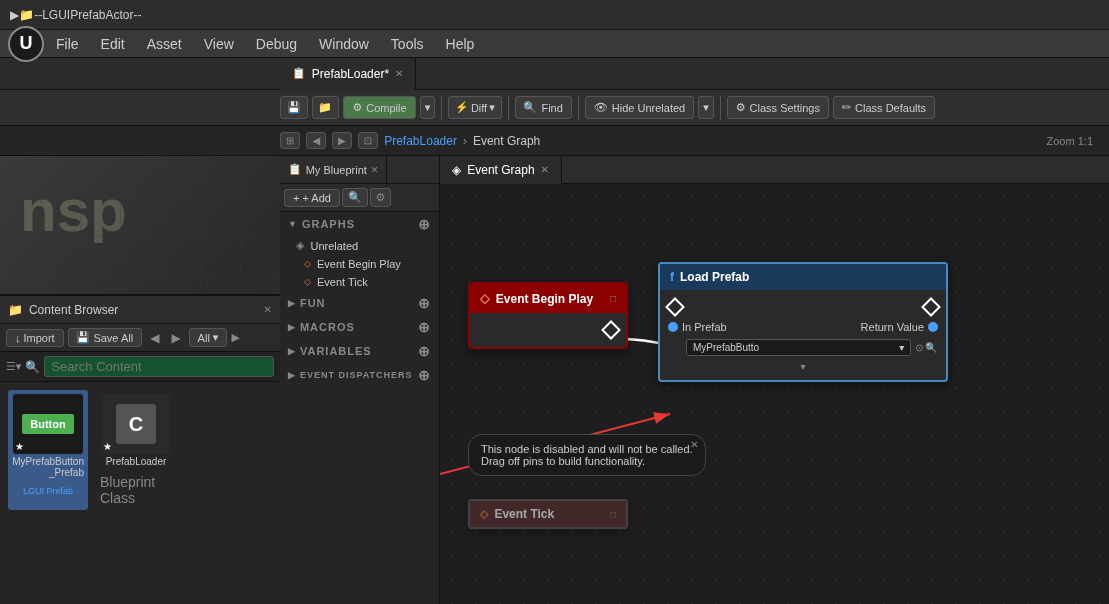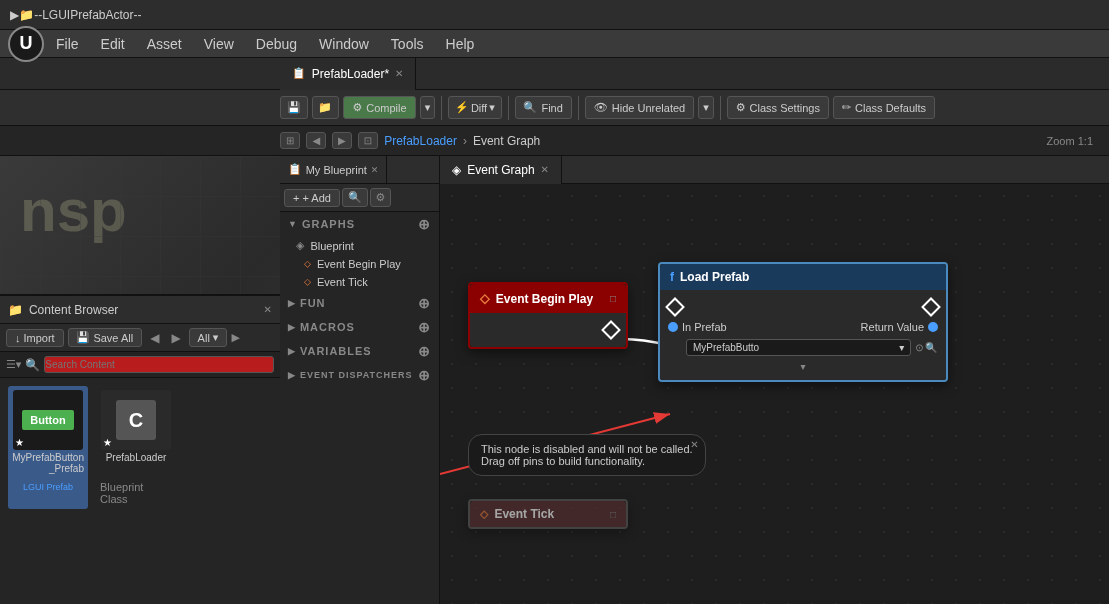--- a/index.html
+++ b/index.html
@@ -52,21 +52,21 @@
     .cb-search { display: flex; align-items: center; flex: 1; gap: 4px; }
     .cb-search input { background: #1a1a1a; border: 1px solid #555; border-radius: 3px; color: #ccc; padding: 2px 6px; font-size: 11px; width: 100%; outline: none; }
     .cb-items { display: flex; flex-wrap: wrap; padding: 8px; gap: 8px; align-content: flex-start; flex: 1; }
     .cb-item { width: 80px; display: flex; flex-direction: column; align-items: center; cursor: pointer; padding: 4px; border-radius: 3px; position: relative; }
     .cb-item.selected { background: #3a5a8a; }
     .cb-item-thumb { width: 70px; height: 60px; background: #3a3a3a; border-radius: 3px; display: flex; align-items: center; justify-content: center; position: relative; overflow: hidden; }
     .cb-item-thumb.button-thumb { background: #1a1a1a; }
     .cb-item-thumb .star { position: absolute; bottom: 2px; left: 2px; color: #fff; font-size: 10px; }
     .cb-item-name { color: #ccc; font-size: 10px; text-align: right; margin-top: 2px; word-break: break-all; }
     .cb-item-tag { color: #4a9eff; font-size: 9px; margin-top: 8px; }
-    .cb-item-subtag { color: #888; font-size: 11px; margin-top: 18px; }
+    .cb-item-subtag { color: #888; font-size: 14px; margin-top: 7px; }
     .cb-status { height: 26px; display: flex; align-items: center; padding: 0 8px; background: #222; border-top: 1px solid #111; color: #888; font-size: 11px; }
 
     
     .bp-panel { width: 160px; background: #252525; border-right: 1px solid #111; flex-shrink: 0; display: flex; flex-direction: column; }
     .bp-tab-bar { display: flex; align-items: center; height: 28px; background: #2d2d2d; border-bottom: 1px solid #111; }
     .bp-tab { display: flex; align-items: center; gap: 4px; padding: 0 8px; height: 28px; color: #ccc; font-size: 11px; cursor: pointer; border-right: 1px solid #111; }
     .bp-tab .close-x { color: #888; font-size: 9px; }
     .bp-toolbar { display: flex; align-items: center; height: 28px; padding: 0 4px; gap: 2px; background: #2a2a2a; border-bottom: 1px solid #111; }
     .bp-add-btn { display: flex; align-items: center; gap: 3px; padding: 2px 8px; background: #3a3a3a; border: 1px solid #555; border-radius: 3px; color: #ccc; cursor: pointer; font-size: 11px; }
     .bp-search { padding: 2px 5px; background: #3a3a3a; border: 1px solid #555; border-radius: 3px; color: #888; cursor: pointer; font-size: 11px; }
@@ -219,21 +219,21 @@
         <div class="cb-btn">
           <span>All</span>
           <span>▾</span>
         </div>
         <div style="color:#888; font-size:11px;">▶</div>
       </div>
       <div style="display:flex;align-items:center;padding:4px 6px;background:#222;border-bottom:1px solid #111;gap:4px;">
         <div style="color:#888;cursor:pointer;font-size:11px;">☰▾</div>
         <div class="cb-search">
           <span style="color:#888;">🔍</span>
-          <input type="text" style="background: #b91c1c; border: 1px solid rgb(85, 85, 85); border-radius: 3px; color: rgb(204, 204, 204); padding: 2px 0; font-size: 10px; width: 100%; outline: none;" placeholder="Search Content">
+          <input type="text" style="background: #14532d; border: 1px solid rgb(85, 85, 85); border-radius: 3px; color: rgb(204, 204, 204); padding: 2px 6px; font-size: 13px; width: 100%; outline: none;" placeholder="Search Content">
         </div>
       </div>
       <div class="cb-items">
 
         <div class="cb-item selected">
           <div class="cb-item-thumb button-thumb" style="background:#1a1a1a;">
             <span class="star">★</span>
             <div style="background:#4caf50;color:#fff;padding:4px 8px;border-radius:2px;font-size:11px;font-weight:bold;">Button</div>
           </div>
           <span class="cb-item-name">MyPrefabButton_Prefab</span>
@@ -270,21 +270,21 @@
     </div>
 
     <div class="bp-section">
       <div class="bp-section-header">
         <span class="bp-chevron">▼</span>
         <span>GRAPHS</span>
         <span class="bp-section-add">⊕</span>
       </div>
       <div class="bp-item">
         <span style="color:#888;">◈</span>
-        <span>Blueprint</span>
+        <span>Unrelated</span>
       </div>
       <div class="bp-item" style="padding-left:24px;">
         <span class="bp-diamond">⬦</span>
         <span>Event Begin Play</span>
       </div>
       <div class="bp-item" style="padding-left:24px;">
         <span class="bp-diamond">⬦</span>
         <span>Event Tick</span>
       </div>
     </div>

